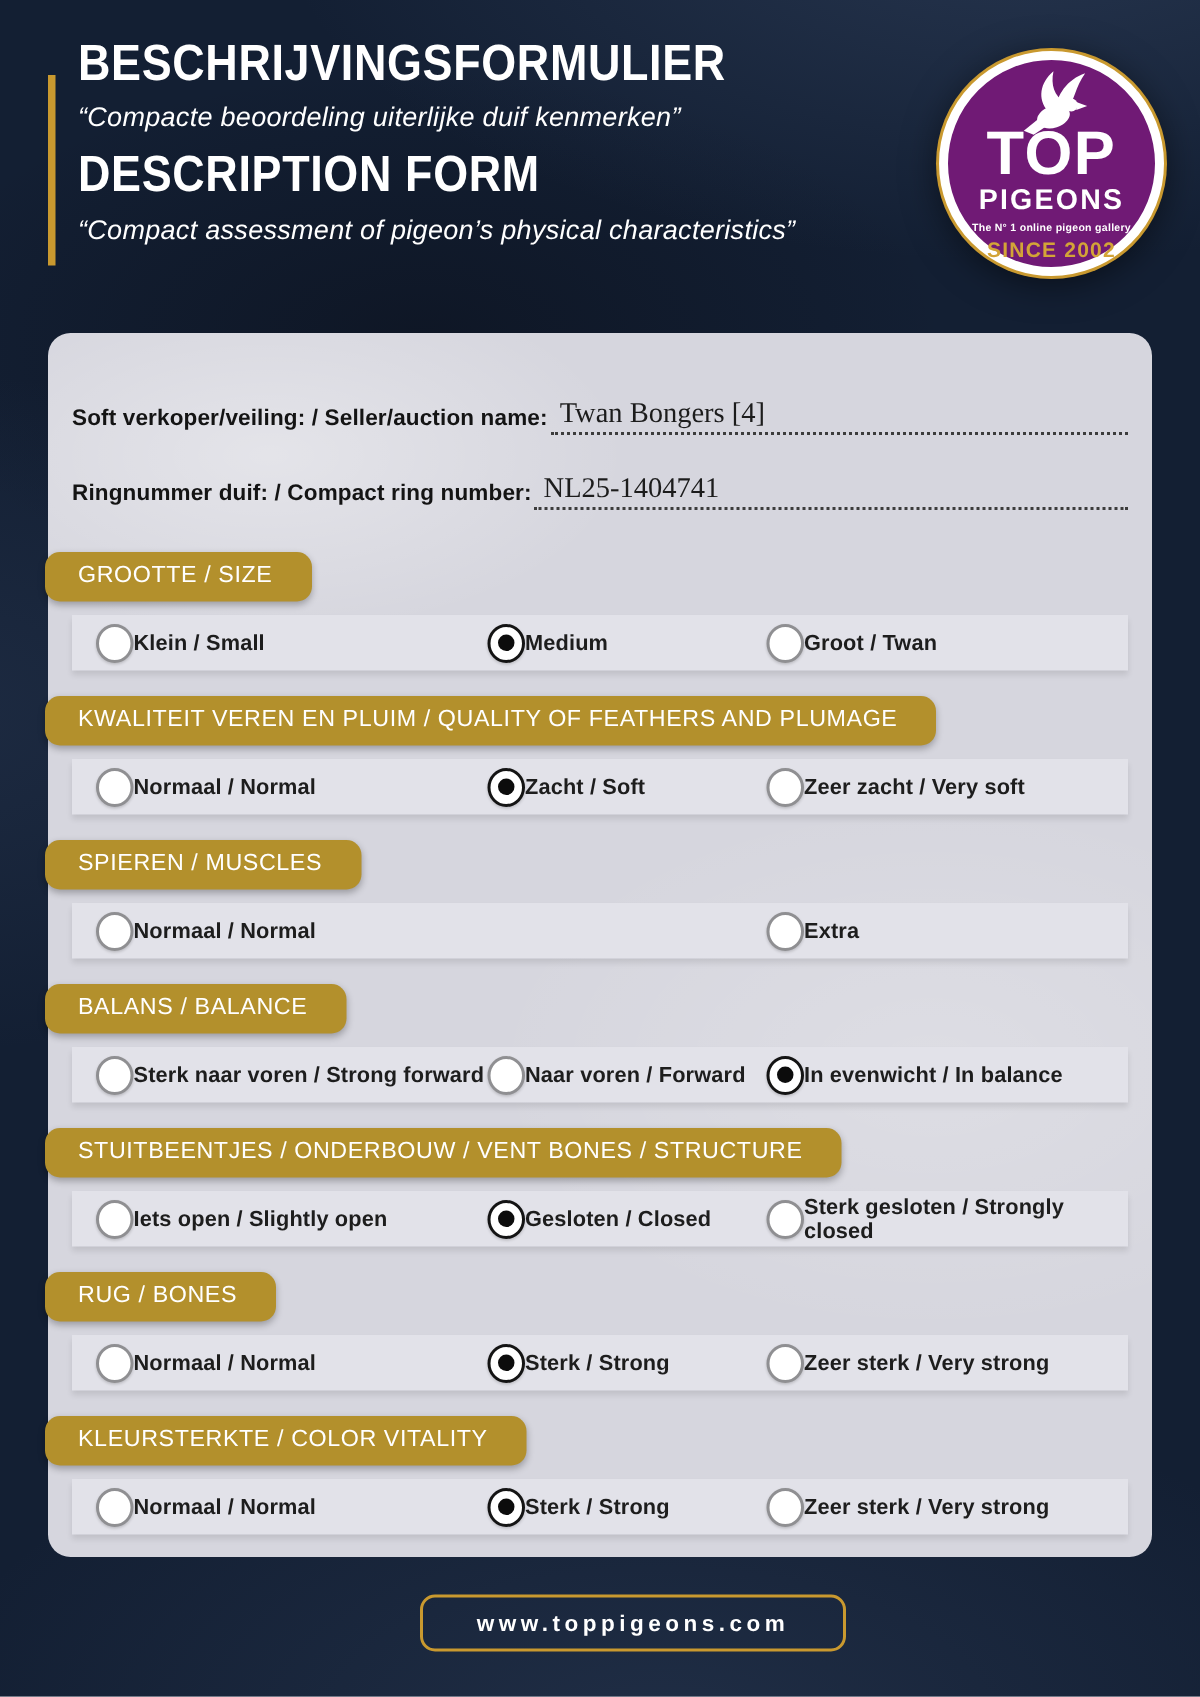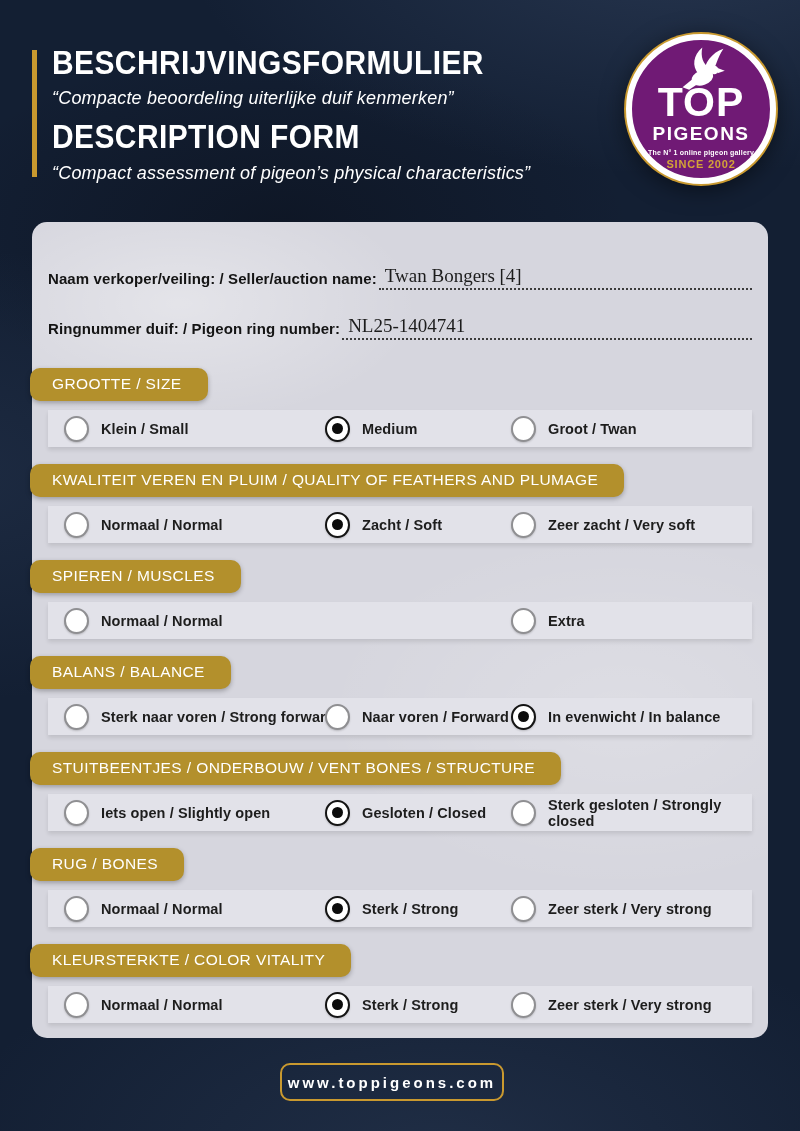--- a/index.html
+++ b/index.html
@@ -8,40 +8,40 @@
     font-family:"Liberation Sans", sans-serif;
     background-color:#131f33;
     background-image:
       radial-gradient(ellipse 900px 420px at 85% -5%, rgba(82,104,142,0.30), rgba(0,0,0,0) 55%),
       radial-gradient(ellipse 700px 380px at -8% 42%, rgba(82,104,142,0.16), rgba(0,0,0,0) 60%),
       radial-gradient(ellipse 820px 400px at 55% 102%, rgba(82,104,142,0.20), rgba(0,0,0,0) 60%),
       radial-gradient(ellipse 500px 260px at 35% 20%, rgba(10,14,24,0.5), rgba(0,0,0,0) 70%);
   }
   
   .accent-bar { position:absolute; left:32px; top:50px; width:5px; height:127px; background:#c9992f; }
-  .titles { position:absolute; left:52px; top:44px; color:#ffffff; }
+  .titles { position:absolute; left:52px; top:24px; color:#ffffff; }
   .title-main {
     display:inline-block; font-size:34px; font-weight:bold; letter-spacing:0.5px;
     transform:scaleX(0.88); transform-origin:left center; line-height:1.1; white-space:nowrap;
   }
   .subtitle { font-style:italic; font-size:18px; font-weight:400; margin:7px 0 9px 0; letter-spacing:0.2px; }
   .subtitle.last { margin-bottom:16px; }
   
   .logo {
     position:absolute; left:626px; top:34px; width:150px; height:150px;
     border-radius:50%; background:#701a75;
     border:6px solid #ffffff; box-sizing:border-box;
     box-shadow:0 0 0 2px #c9992f, 0 4px 24px rgba(0,0,0,0.55);
     display:flex; flex-direction:column; align-items:center; text-align:center; color:#fff;
   }
   .logo-dove { margin-top:6px; margin-bottom:-7px; }
   .logo-top { font-size:41px; font-weight:bold; line-height:0.95; letter-spacing:1px; }
   .logo-pigeons { font-size:19px; font-weight:bold; letter-spacing:1.5px; margin-top:1px; }
   .logo-tagline { font-size:7px; font-weight:bold; margin-top:4px; letter-spacing:0.2px; }
-  .logo-since { font-size:11px; font-weight:bold; color:#d3a437; margin-top:2px; letter-spacing:0.8px; }
+  .logo-since { font-size:14px; font-weight:bold; color:#d3a437; margin-top:2px; letter-spacing:0.8px; }
   
   .panel {
     position:absolute; left:32px; top:222px; width:736px; height:816px;
     background:#d6d6de; border-radius:15px; box-sizing:border-box;
     background-image:
       radial-gradient(ellipse 400px 200px at 20% 10%, rgba(255,255,255,0.35), rgba(255,255,255,0) 60%),
       radial-gradient(ellipse 500px 300px at 80% 60%, rgba(255,255,255,0.18), rgba(255,255,255,0) 60%);
     padding:42px 16px 0 16px;
   }
   .field { display:flex; align-items:flex-end; margin-bottom:24px; }
@@ -54,34 +54,34 @@
   .badge {
     display:inline-block; margin-left:-18px; background:#b3902c; color:#ffffff;
     font-size:15.5px; font-weight:400; letter-spacing:0.4px;
     padding:7px 26px 8px 22px; border-radius:10px;
     box-shadow:0 2px 5px rgba(0,0,0,0.28);
   }
   .row {
     margin-top:9px; height:37px; background:#e2e2e9; position:relative;
     box-shadow:0 3px 4px rgba(0,0,0,0.10);
   }
-  .option { position:absolute; top:0; height:100%; display:flex; align-items:center; gap:12px; }
+  .option { position:absolute; top:0; height:100%; display:flex; align-items:center; }
   .option.c1 { left:16px; } .option.c2 { left:277px; } .option.c3 { left:463px; }
   .radio {
     width:25px; height:26px; border-radius:50%; background:#ffffff;
     border:2.5px solid #8f8f92; box-sizing:border-box;
     display:flex; align-items:center; justify-content:center;
     box-shadow:0 1px 2px rgba(0,0,0,0.18); cursor:pointer; flex:none;
   }
   .radio.checked { border-color:#141414; }
   .radio.checked::after { content:""; width:11px; height:11px; border-radius:50%; background:#0c0c0c; }
   .option-label { font-size:14.5px; font-weight:bold; color:#1d1d1d; letter-spacing:0.1px; }
   
   .footer-btn {
-    position:absolute; left:280px; top:1063px; width:224px; height:38px; box-sizing:border-box;
+    position:absolute; left:280px; top:1063px; width:284px; height:38px; box-sizing:border-box;
     border:2px solid #c9992f; border-radius:10px;
     display:flex; align-items:center; justify-content:center;
     color:#ffffff; font-weight:bold; font-size:15px; letter-spacing:3px; cursor:pointer;
   }
 </style>
 </head>
 <body>
 
 <div class="accent-bar"></div>
 <div class="titles">
@@ -104,28 +104,28 @@
   </svg>
   <div class="logo-top">TOP</div>
   <div class="logo-pigeons">PIGEONS</div>
   <div class="logo-tagline">The N° 1 online pigeon gallery</div>
   <div class="logo-since">SINCE 2002</div>
 </div>
 
 <div class="panel">
 
   <div class="field">
-    <span class="field-label">Naam verkoper/veiling: / Seller/auction name:</span>
+    <span class="field-label">Soft verkoper/veiling: / Seller/auction name:</span>
     <span class="field-line">
       <span class="field-value">Twan Bongers [4]</span>
     </span>
   </div>
 
   <div class="field">
-    <span class="field-label">Ringnummer duif: / Pigeon ring number:</span>
+    <span class="field-label">Ringnummer duif: / Compact ring number:</span>
     <span class="field-line">
       <span class="field-value">NL25-1404741</span>
     </span>
   </div>
 
   <div class="section first">
     <div class="badge">GROOTTE / SIZE</div>
     <div class="row">
       <div class="option c1">
         <span class="radio"></span>

